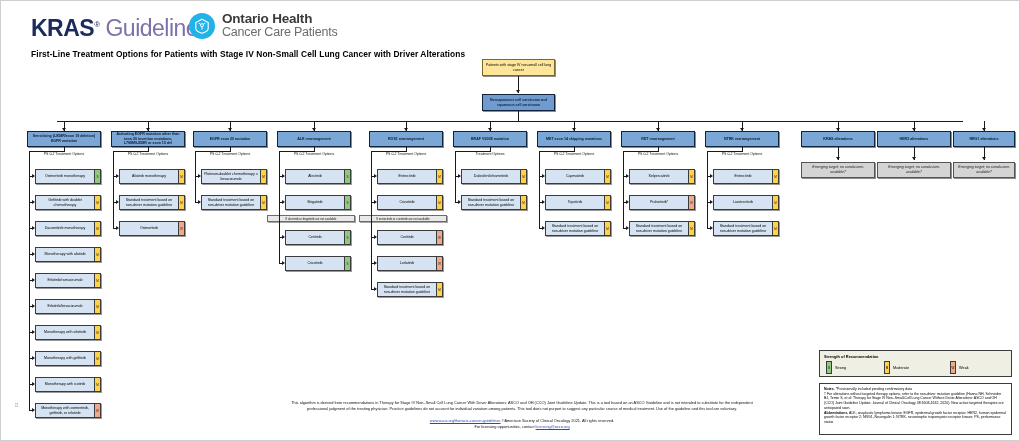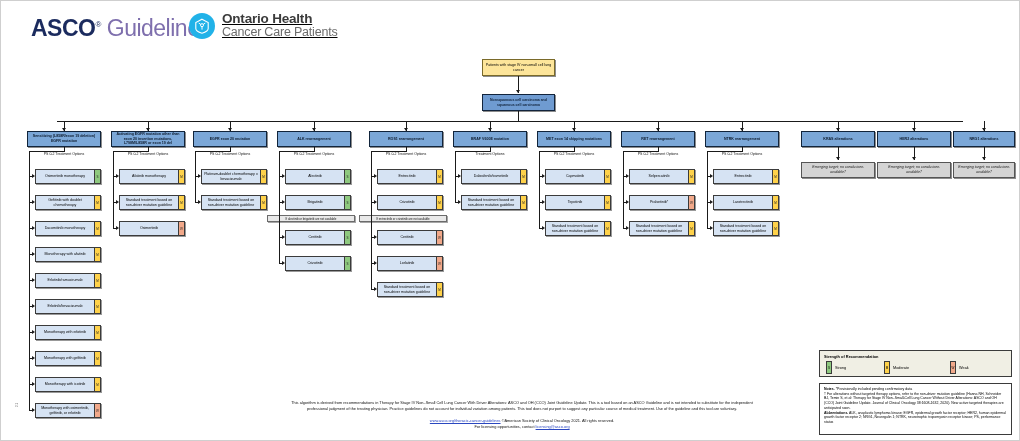--- a/index.html
+++ b/index.html
@@ -16,21 +16,21 @@
 
   
   .hdr { position:absolute; left:0; top:0; width:1020px; height:50px; }
   .asco { position:absolute; left:30px; top:14px; font-size:23px; letter-spacing:-0.5px; }
   .asco .a { color:#1b2b5e; font-weight:bold; }
   .asco .g { color:#7e6fad; font-weight:normal; }
   .asco .reg { font-size:8px; vertical-align:super; color:#1b2b5e; }
   .oh-wrap { position:absolute; left:188px; top:11px; display:flex; align-items:center; gap:7px; }
   .oh-badge { width:26px; height:26px; border-radius:50%; background:#21b2e8; position:relative; }
   .oh-badge svg { position:absolute; left:4px; top:4px; }
-  .oh-txt { line-height:1.05;text-decoration:underline; }
+  .oh-txt { line-height:1.05; }
   .oh-txt .l1 { font-size:13.5px; font-weight:bold; color:#3b3b3b; letter-spacing:-0.2px;}
   .oh-txt .l2 { font-size:12.5px; color:#6c6c6c; letter-spacing:-0.2px;}
   .title { position:absolute; left:30px; top:48px; font-size:8.4px; font-weight:bold; letter-spacing:0.1px; }
 
   
   .box { position:absolute; border:1px solid #4a4a4a; font-size:3.6px; line-height:1.28;
          display:flex; align-items:center; justify-content:center; text-align:center; padding:1px 2px;
          box-shadow:1px 1px 0 rgba(0,0,0,.45); }
   .box.yellow { background:#fde59a; border-color:#7a6a2a; }
   .box.blue   { background:#6f9bd1; border:1.2px solid #12243c; color:#12243c; font-weight:bold; }
@@ -78,36 +78,37 @@
   .foot a, .link { color:#2a47c0; text-decoration:underline; }
   .sidenote { position:absolute; font-size:3px; color:#555; transform:rotate(-90deg); transform-origin:left top; }
 </style>
 </head>
 <body>
 
 <div id="page">
 
   <div class="hdr">
     <div class="asco">
-      <span class="a">ASCO</span><span class="reg">®</span>
+      <span class="a">KRAS</span><span class="reg">®</span>
       <span class="g">Guidelines</span>
     </div>
     <div class="oh-wrap">
       <div class="oh-badge">
         <svg width="18" height="18" viewBox="0 0 18 18">
           <path d="M9 2.2 L15.2 5.6 L15.2 11.6 Q15.2 14.6 9 16.2 Q2.8 14.6 2.8 11.6 L2.8 5.6 Z" fill="#21b2e8" stroke="#fff" stroke-width="1.1"></path>
           <circle cx="9" cy="8.2" r="1.5" fill="none" stroke="#fff" stroke-width="1"></circle>
           <path d="M9 9.7 L9 12.6 M7.7 7.3 L5.7 6.1 M10.3 7.3 L12.3 6.1" stroke="#fff" stroke-width="1" fill="none"></path>
         </svg>
       </div>
       <div class="oh-txt">
         <div class="l1">Ontario Health</div>
         <div class="l2">Cancer Care Patients</div>
       </div>
     </div>
+    <div class="title">First-Line Treatment Options for Patients with Stage IV Non-Small Cell Lung Cancer with Driver Alterations</div>
   </div>
 
   <div class="box yellow" style="left:481px; top:58px; width:73px; height:17px;">Patients with stage IV non-small cell lung cancer</div>
   <div class="ln v" style="left:517px; top:75px; height:17px;"></div>
   <div class="arw down" style="left:515px; top:89px;"></div>
   <div class="box blue" style="left:481px; top:93px; width:73px; height:17px; font-size:3.5px;">Nonsquamous cell carcinoma and squamous cell carcinoma</div>
   <div class="ln v" style="left:517px; top:110px; height:11px;"></div>
 
   <div class="ln h" style="left:56px; top:120px; width:906px;"></div>
 

